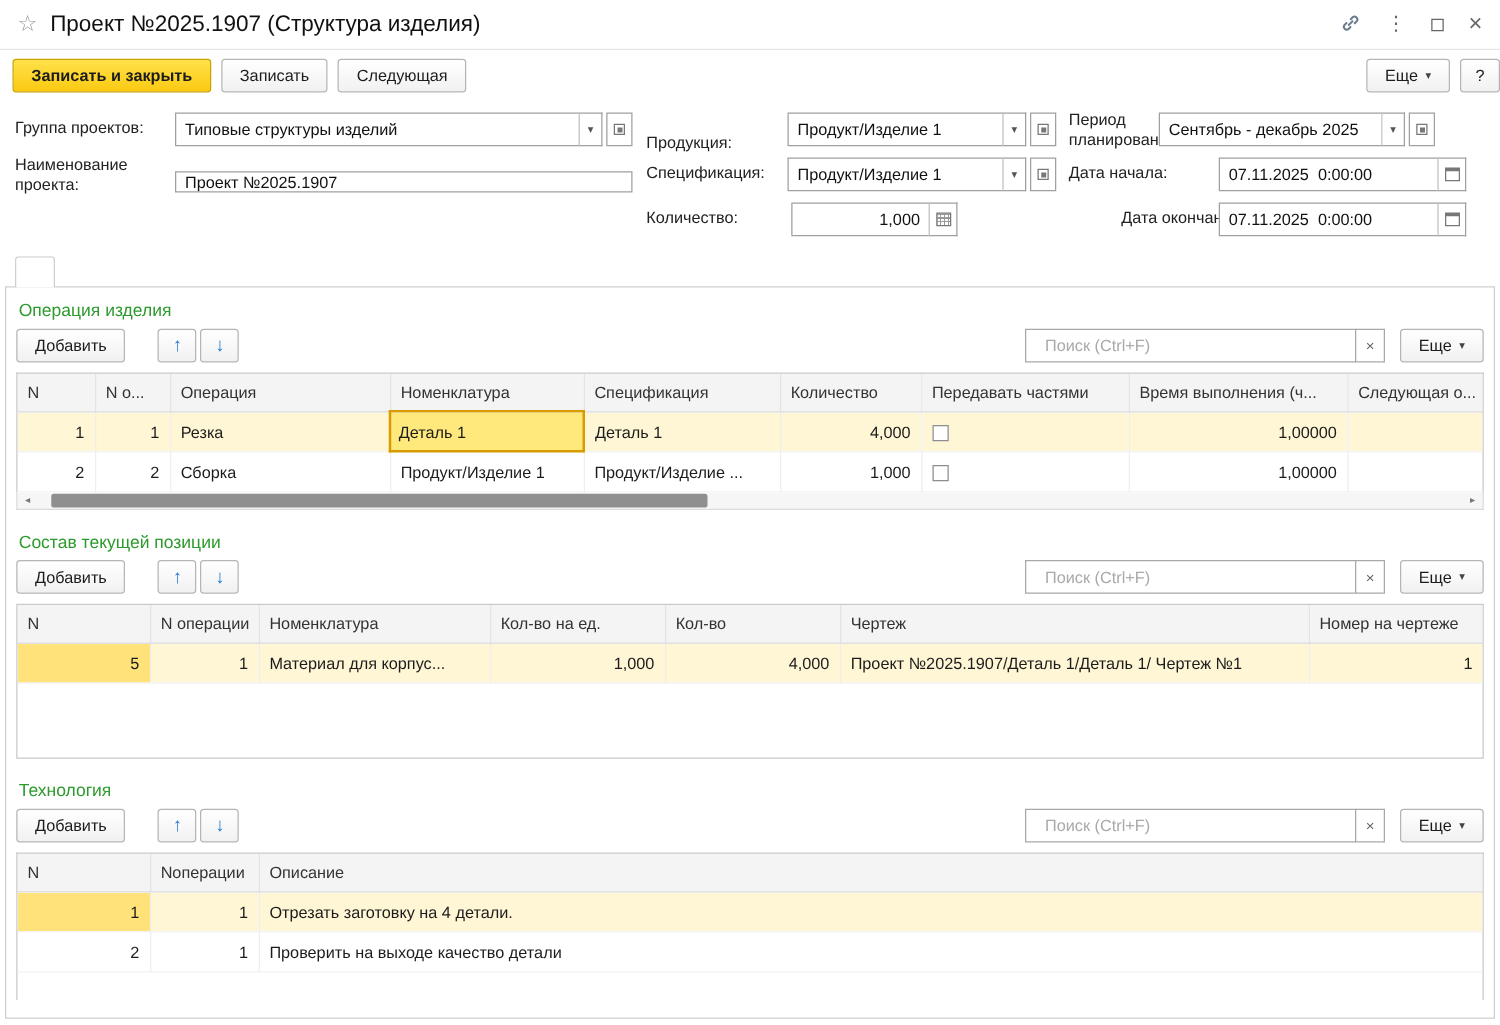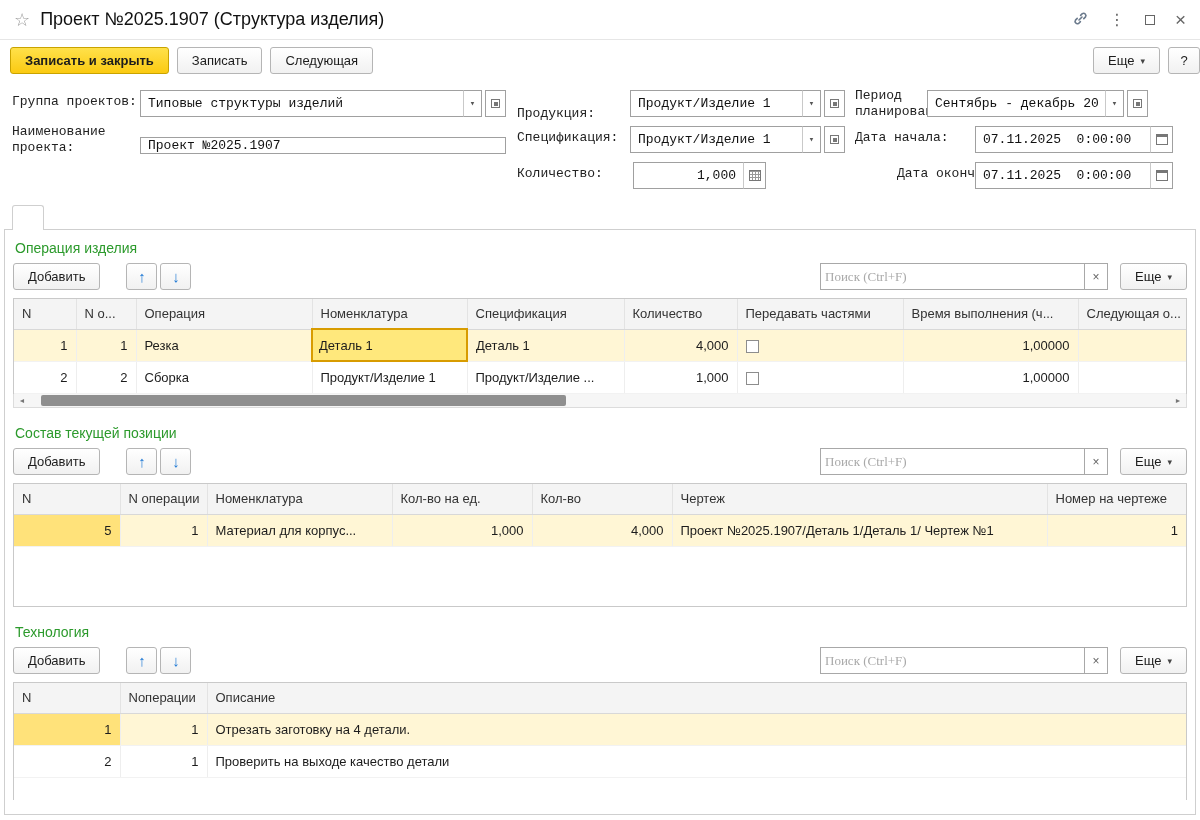--- a/index.html
+++ b/index.html
@@ -32,21 +32,21 @@
   .btn-primary {
     background: linear-gradient(#ffe14a, #fbca12);
     border-color: #c9a300; font-weight: bold;
   }
   .chev { font-size: 9px; color: #444; }
 
   .main-toolbar { display: flex; align-items: center; gap: 8px; padding: 7px 0 8px 10px; }
   .main-toolbar .spacer { flex: 1; }
 
   
-  .form-area { position: relative; height: 118px; margin-top: 4px; font-family: Liberation Mono, monospace; }
+  .form-area { position: relative; height: 118px; margin-top: 4px; }
   .flabel { position: absolute; color: #222; line-height: 16px; }
   .field { position: absolute; display: flex; align-items: stretch; height: 27px; }
   .field input {
     flex: 1; min-width: 0; border: 1px solid #a0a0a0; border-radius: 0;
     padding: 0 7px; font-size: 13px; font-family: inherit; color: #111; outline: none; background: #fff;
   }
   .seg-dd {
     width: 19px; border: 1px solid #a0a0a0; border-left: 1px solid #c9c9c9; margin-left: -1px;
     background: #fff; display: flex; align-items: center; justify-content: center;
     font-size: 9px; color: #555; cursor: pointer;
@@ -82,22 +82,22 @@
   }
 
   .section-title { color: #2c9a2c; font-size: 14px; margin: 4px 0 7px 2px; font-weight: 400; }
   .section-toolbar { display: flex; align-items: center; margin-bottom: 8px; }
   .arrow-group { display: flex; gap: 3px; margin-left: 26px; }
   .btn-arrow { width: 31px; padding: 0; justify-content: center; }
   .arrow-up, .arrow-down { color: #1f79d4; font-weight: bold; font-size: 15px; line-height: 1; }
   .section-toolbar .spacer { flex: 1; }
   .searchbox { display: flex; height: 27px; width: 288px; margin-right: 12px; }
   .searchbox input {
-    flex: 1; min-width: 0; border: 1px solid #a8a8a8; padding: 0 4px;
-    font-size: 13px; font-family: Liberation Serif, serif; outline: none;
+    flex: 1; min-width: 0; border: 1px solid #a8a8a8; padding: 0 15px;
+    font-size: 13px; font-family: Liberation Sans, sans-serif; outline: none;
   }
   .searchbox input::placeholder { color: #a9a9a9; }
   .searchbox .seg-clear {
     width: 24px; margin-left: -1px; border: 1px solid #a8a8a8; background: #fff;
     display: flex; align-items: center; justify-content: center; font-size: 12px; color: #666; cursor: pointer;
   }
 
   
   .table-box { border: 1px solid #c9c9c9; overflow: hidden; }
   table { width: 100%; border-collapse: collapse; table-layout: fixed; }

